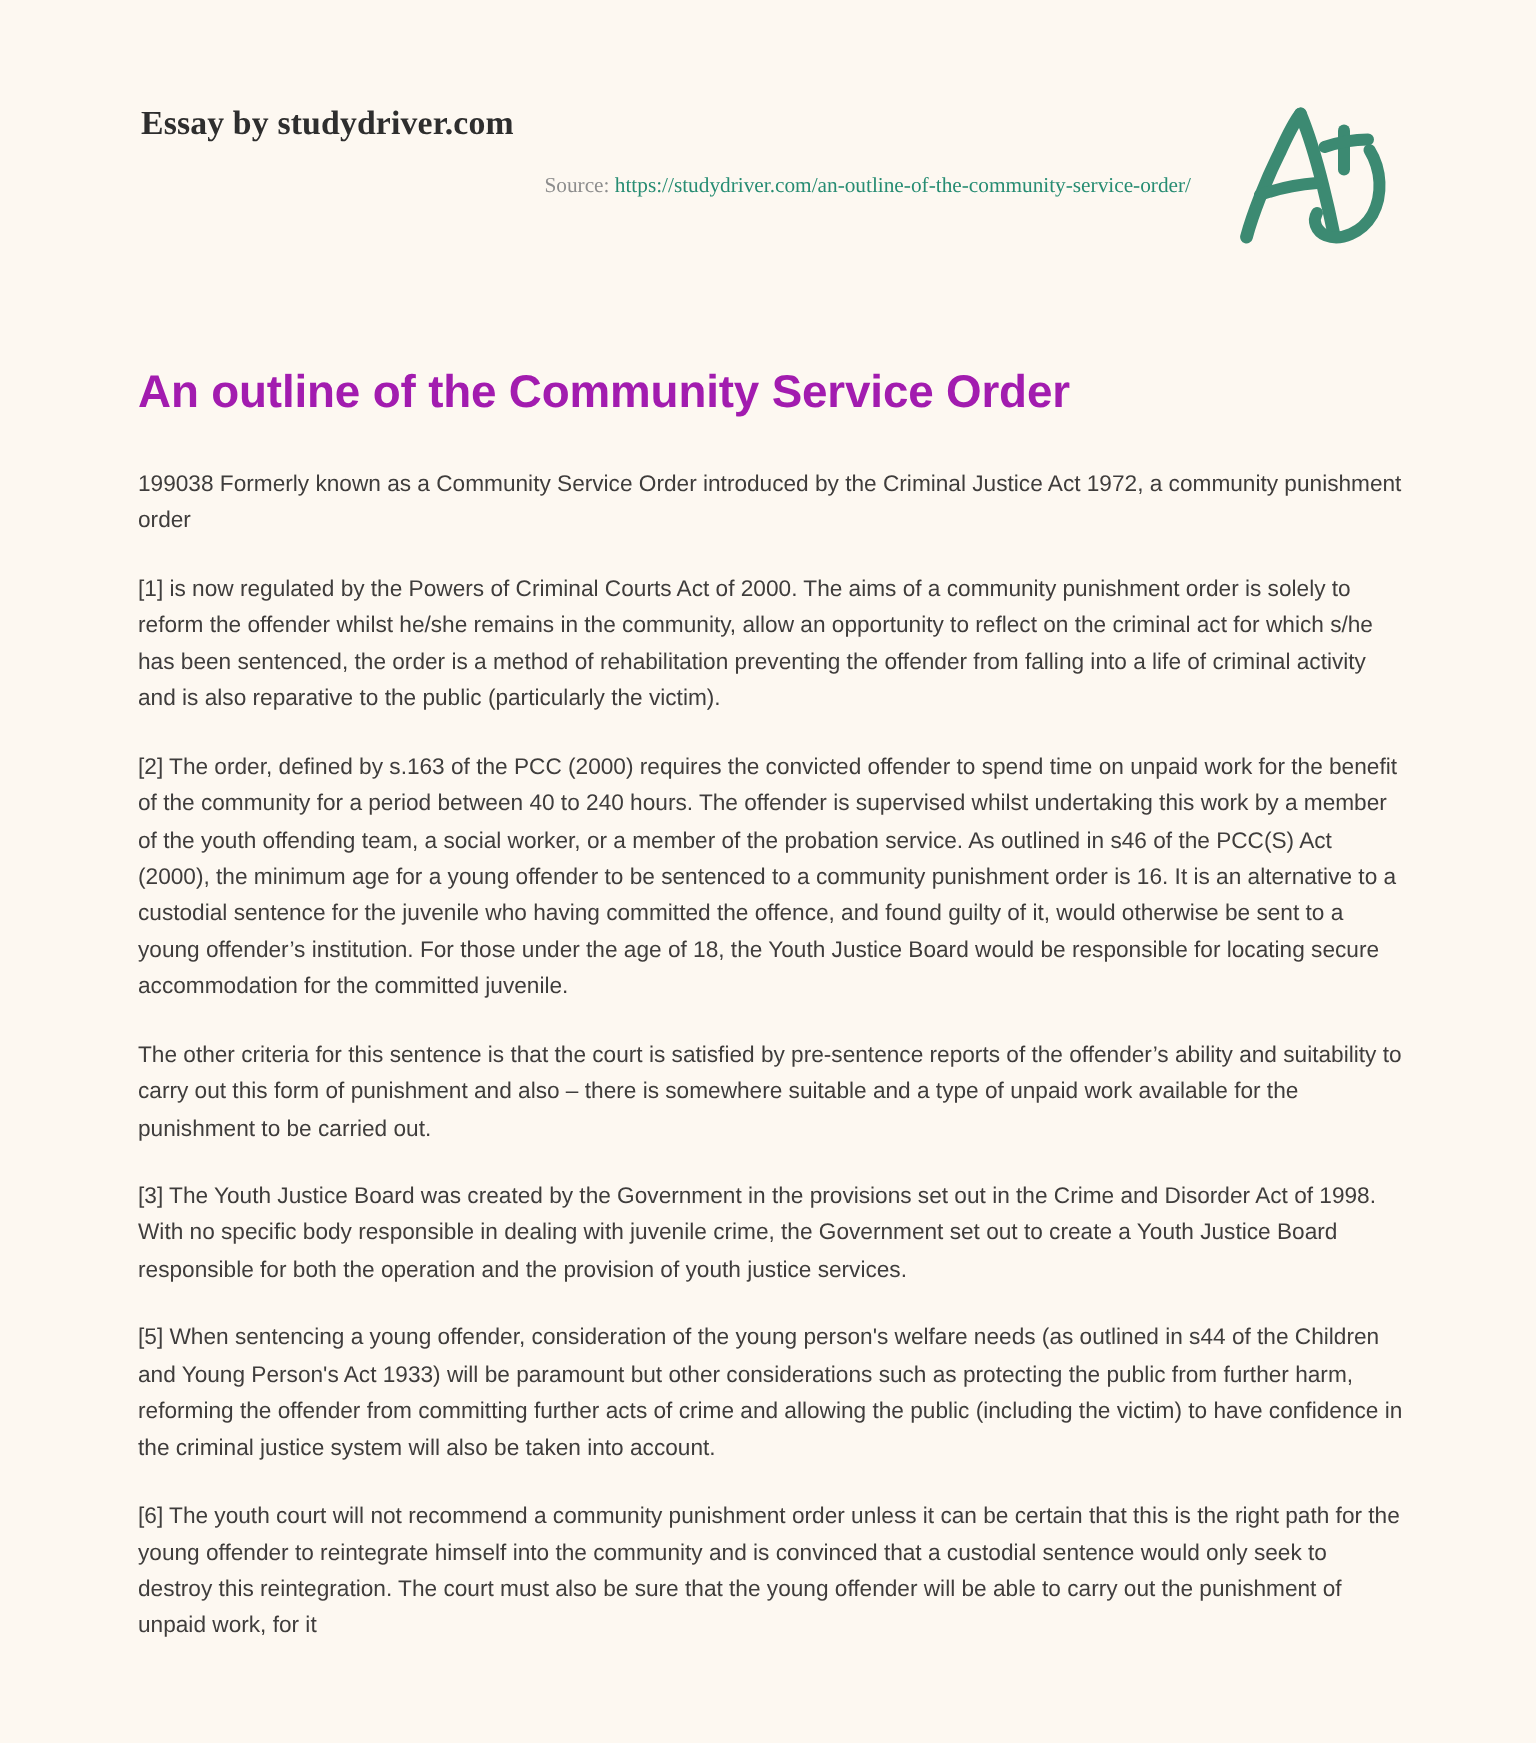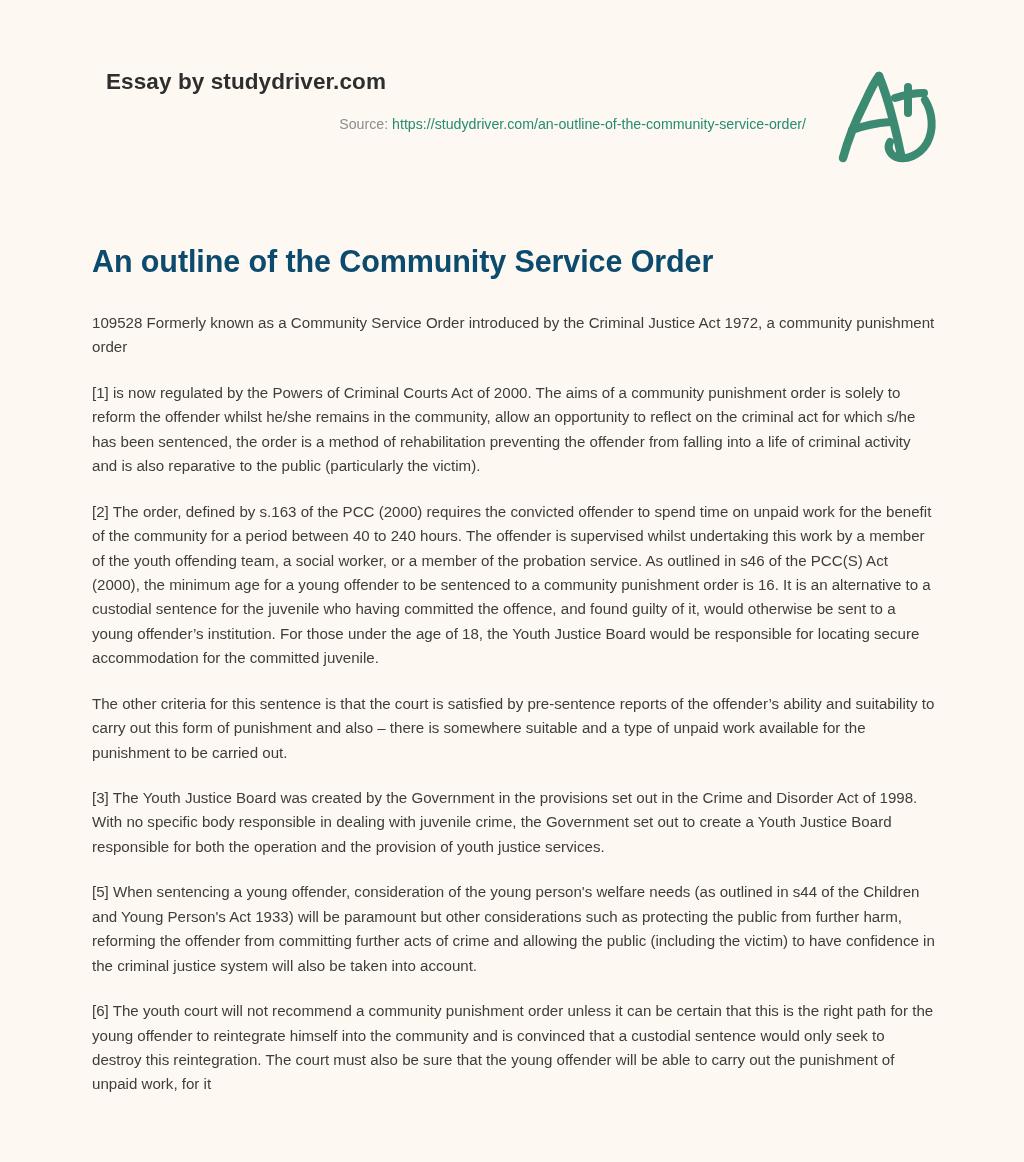--- a/index.html
+++ b/index.html
@@ -18,24 +18,25 @@
   .page {
     position: relative;
     width: 1024px;
     height: 1162px;
     box-sizing: border-box;
   }
 
   
   .header {
     position: absolute;
-    left: 12px;
+    left: 0;
     top: 0;
     width: 872px;
     height: 200px;
+    font-family: Liberation Serif, serif;
   }
   .header-text {
     position: absolute;
     left: 94px;
     top: 68px;
     width: 700px;
   }
   .byline {
     font-size: 22.5px;
     font-weight: bold;
@@ -76,21 +77,21 @@
 
   
   .doc-title {
     position: absolute;
     left: 92px;
     top: 243px;
     width: 860px;
     margin: 0;
     font-size: 30.5px;
     font-weight: bold;
-    color: #0c4a6e;
+    color: #a21caf;
     line-height: 1.22;
     letter-spacing: -0.1px;
   }
 
   
   .body-copy {
     position: absolute;
     left: 92px;
     top: 311px;
     width: 846px;
@@ -136,21 +137,21 @@
 
         <path d="M93 34 C101 47 102 64 95 77 C88 89 74 95 64 91 C57 88 55 81 58 76" stroke-width="8"></path>
       </svg>
     </div>
 
   </div>
 
   <h1 class="doc-title">An outline of the Community Service Order</h1>
 
   <div class="body-copy">
-    <p>109528 Formerly known as a Community Service Order introduced by the Criminal Justice Act 1972, a community punishment order</p>
+    <p>199038 Formerly known as a Community Service Order introduced by the Criminal Justice Act 1972, a community punishment order</p>
     <p>[1] is now regulated by the Powers of Criminal Courts Act of 2000. The aims of a community punishment order is solely to reform the offender whilst he/she remains in the community, allow an opportunity to reflect on the criminal act for which s/he has been sentenced, the order is a method of rehabilitation preventing the offender from falling into a life of criminal activity and is also reparative to the public (particularly the victim).</p>
     <p>[2] The order, defined by s.163 of the PCC (2000) requires the convicted offender to spend time on unpaid work for the benefit of the community for a period between 40 to 240 hours. The offender is supervised whilst undertaking this work by a member of the youth offending team, a social worker, or a member of the probation service. As outlined in s46 of the PCC(S) Act (2000), the minimum age for a young offender to be sentenced to a community punishment order is 16. It is an alternative to a custodial sentence for the juvenile who having committed the offence, and found guilty of it, would otherwise be sent to a young offender’s institution. For those under the age of 18, the Youth Justice Board would be responsible for locating secure accommodation for the committed juvenile.</p>
     <p>The other criteria for this sentence is that the court is satisfied by pre-sentence reports of the offender’s ability and suitability to carry out this form of punishment and also – there is somewhere suitable and a type of unpaid work available for the punishment to be carried out.</p>
     <p>[3] The Youth Justice Board was created by the Government in the provisions set out in the Crime and Disorder Act of 1998. With no specific body responsible in dealing with juvenile crime, the Government set out to create a Youth Justice Board responsible for both the operation and the provision of youth justice services.</p>
     <p>[5] When sentencing a young offender, consideration of the young person's welfare needs (as outlined in s44 of the Children and Young Person's Act 1933) will be paramount but other considerations such as protecting the public from further harm, reforming the offender from committing further acts of crime and allowing the public (including the victim) to have confidence in the criminal justice system will also be taken into account.</p>
     <p>[6] The youth court will not recommend a community punishment order unless it can be certain that this is the right path for the young offender to reintegrate himself into the community and is convinced that a custodial sentence would only seek to destroy this reintegration. The court must also be sure that the young offender will be able to carry out the punishment of unpaid work, for it</p>
   </div>
 
 </div>
 

